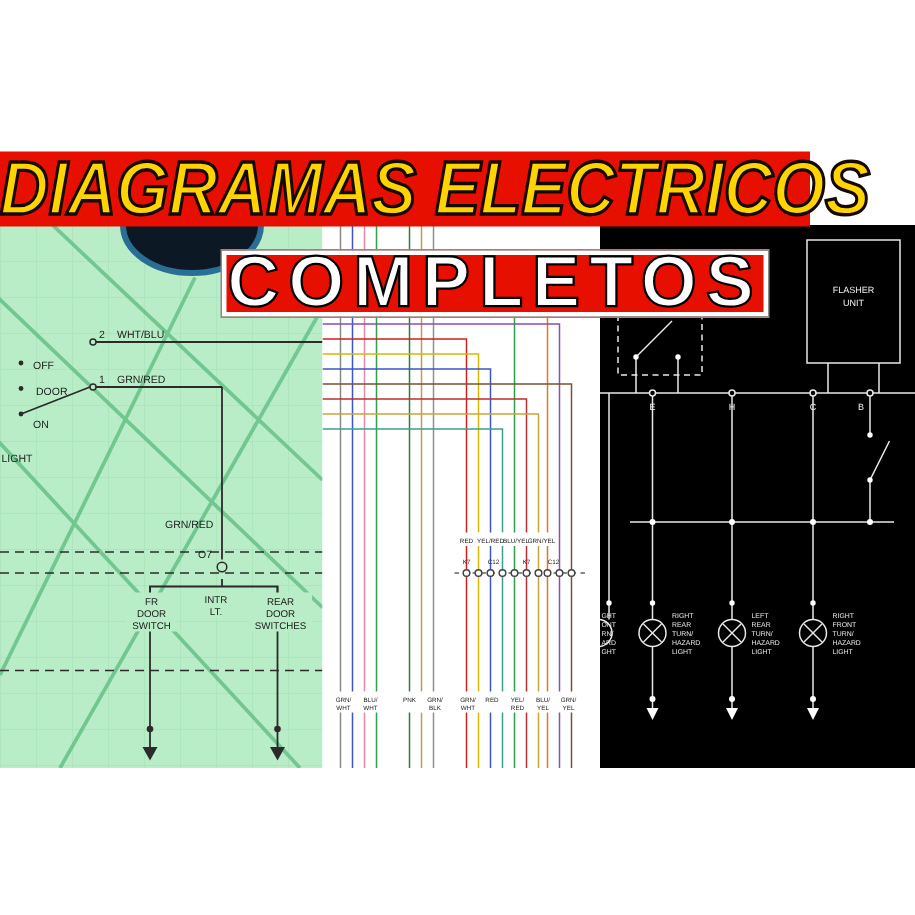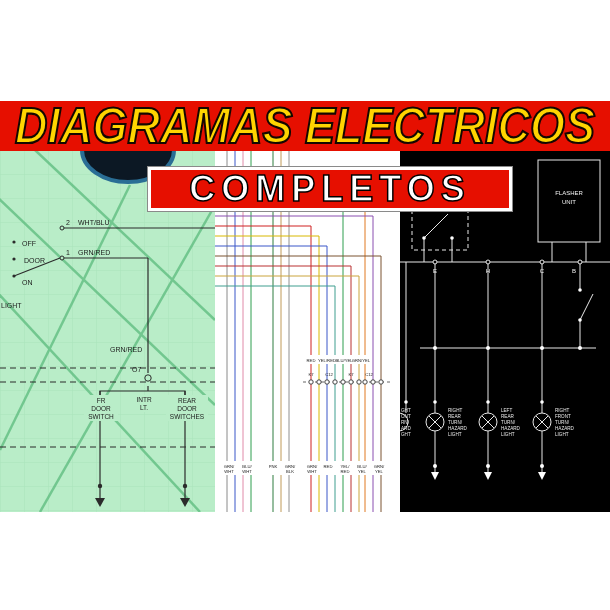--- a/index.html
+++ b/index.html
@@ -1,27 +1,27 @@
 <!DOCTYPE html>
 <html style="--banner-red: #e60f00; --title-yellow: #ffd400; --green-bg: #b9edc8; --panel-black: #000000;"><head>
 <meta charset="utf-8">
 <style>
   html,body{margin:0;padding:0;background:#fff;}
   .stage{position:relative;width:610px;height:610px;background:#fff;overflow:hidden;
          font-family:"Liberation Sans",sans-serif;}
   .panels{position:absolute;top:150px;left:0;width:610px;height:362px;display:flex;z-index:1;}
   .panels svg{display:block;}
-  .title-banner{position:absolute;top:101px;left:0;width:610px;height:50px;
-    background:var(--banner-red,#e60f00);display:flex;align-items:center;justify-content:center;z-index:3;}
+  .title-banner{position:absolute;top:101px;left:0;width:540px;height:50px;
+    background:var(--banner-red,#e60f00);display:flex;align-items:center;justify-content:flex-start;z-index:3;}
   .title-text{font-size:45px;font-weight:bold;font-style:italic;color:var(--title-yellow,#ffd400);
     -webkit-text-stroke:2px #140800;white-space:nowrap;transform:scaleY(1.12);letter-spacing:0;}
   .subtitle-banner{position:absolute;top:167px;left:148px;width:358px;height:38px;
     background:var(--banner-red,#e60f00);border:3px solid #fff;outline:1px solid #8a8a8a;
     display:flex;align-items:center;justify-content:center;z-index:4;}
-  .subtitle-text{font-size:36px;font-weight:bold;color:#fff;-webkit-text-stroke:1.5px #000;
+  .subtitle-text{font-size:48px;font-weight:bold;color:#fff;-webkit-text-stroke:1.5px #000;
     letter-spacing:6px;line-height:1;white-space:nowrap;}
   svg text{font-family:"Liberation Sans",sans-serif;}
   .gtext{fill:#1c1c1c;font-size:7px;}
   .gtext-m{fill:#1c1c1c;font-size:6.5px;text-anchor:middle;}
   .wtext{fill:#222;font-size:4.2px;text-anchor:middle;}
   .btext{fill:#f0f0f0;font-size:6px;text-anchor:middle;}
   .btext-s{fill:#e8e8e8;font-size:4.6px;}
   .green-bg{fill:var(--green-bg,#b9edc8);}
 </style>
 </head>

